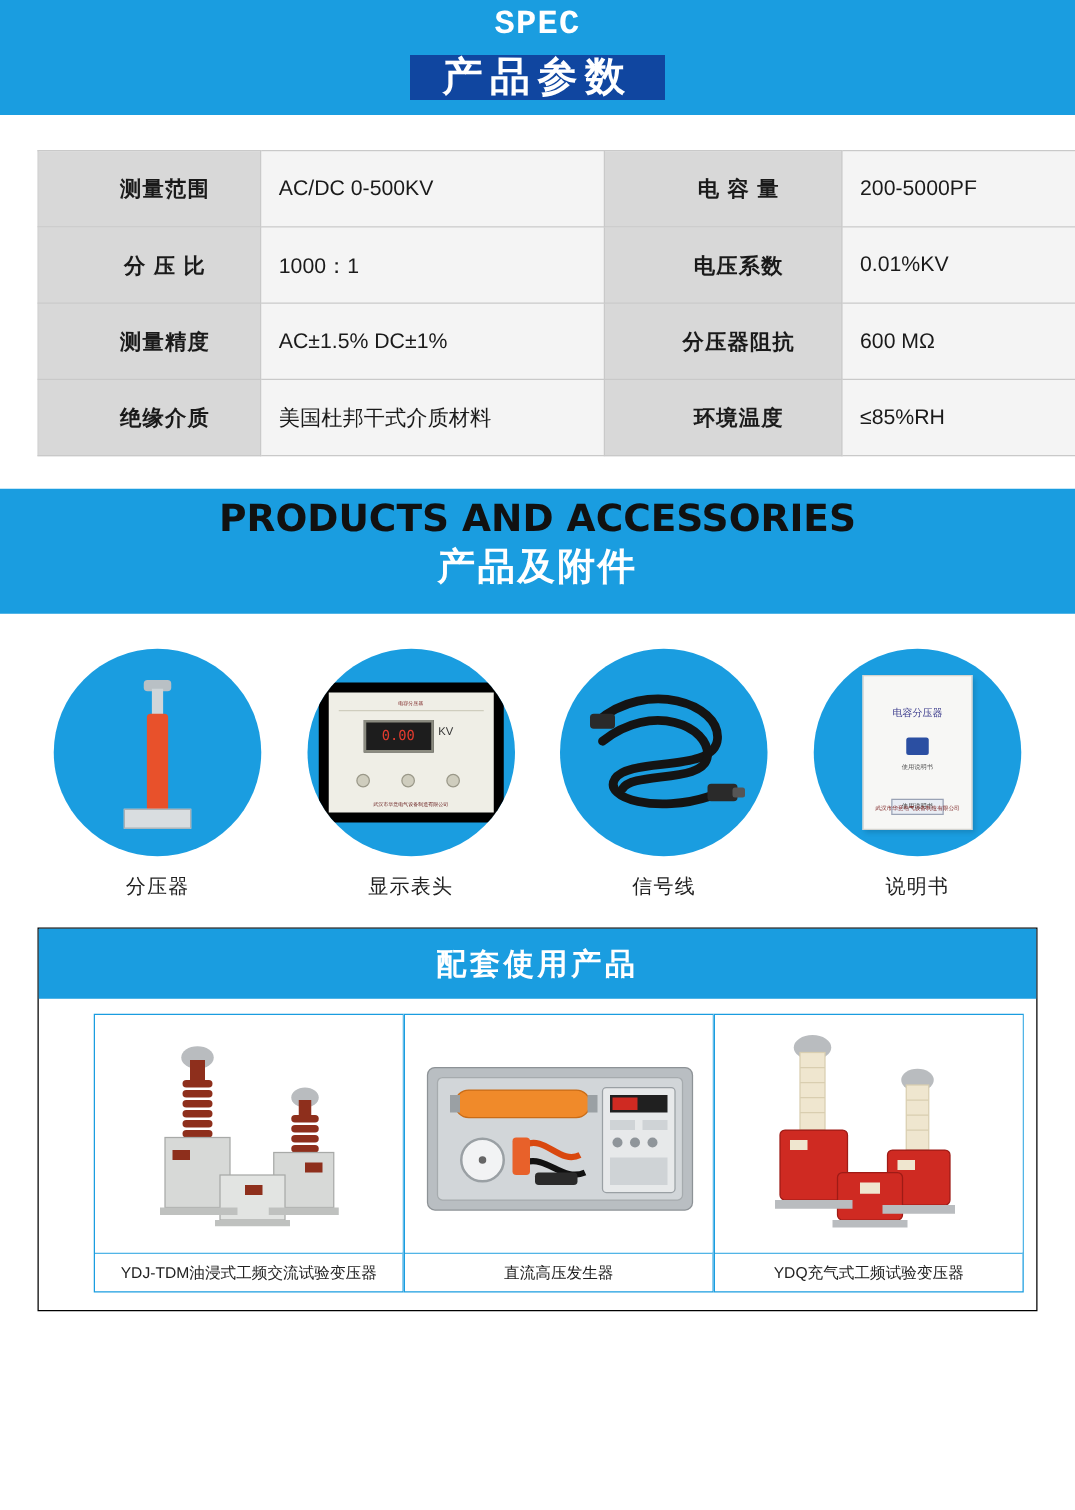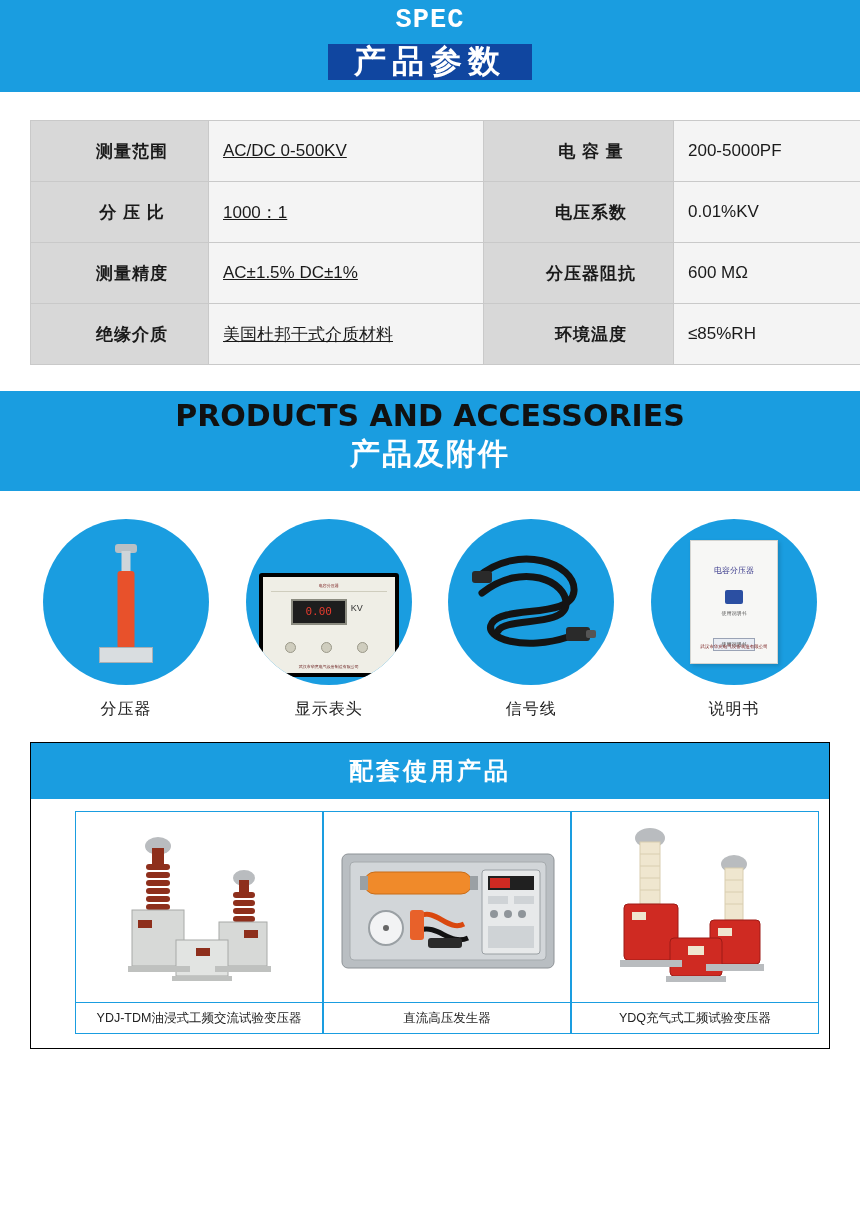--- a/index.html
+++ b/index.html
@@ -86,21 +86,21 @@
     color: #1a1a1a;
     text-align: center;
     letter-spacing: 1px;
     padding-left: 39px;
   }
   table.spec td.value {
     background: #f4f4f4;
     color: #1a1a1a;
   }
   .c1 { width: 124px; }
-  .c2 { width: 246px; text-decoration: underline; }
+  .c2 { width: 246px; }
   .c3 { width: 136px; }
   .c4 { width: 294px; }
 
   
   .prod-banner {
     width: 860px;
     height: 100px;
     background: #1a9de0;
     text-align: center;
     overflow: hidden;
@@ -193,23 +193,22 @@
 
   
   .meter {
     position: absolute;
     left: 50%;
     top: 50%;
     transform: translate(-50%, -50%);
     width: 132px;
     height: 96px;
     background: #efeee6;
-    border: 4px solid #000000;
+    border: 8px solid #000000;
     border-radius: 3px;
-    margin-top: 23px;
   }
   .meter .mtop {
     position: absolute;
     top: 6px; left: 8px; right: 8px;
     height: 8px;
     border-bottom: 1px solid #cfcdbe;
     font-size: 4px;
     color: #7a2020;
     text-align: center;
   }

